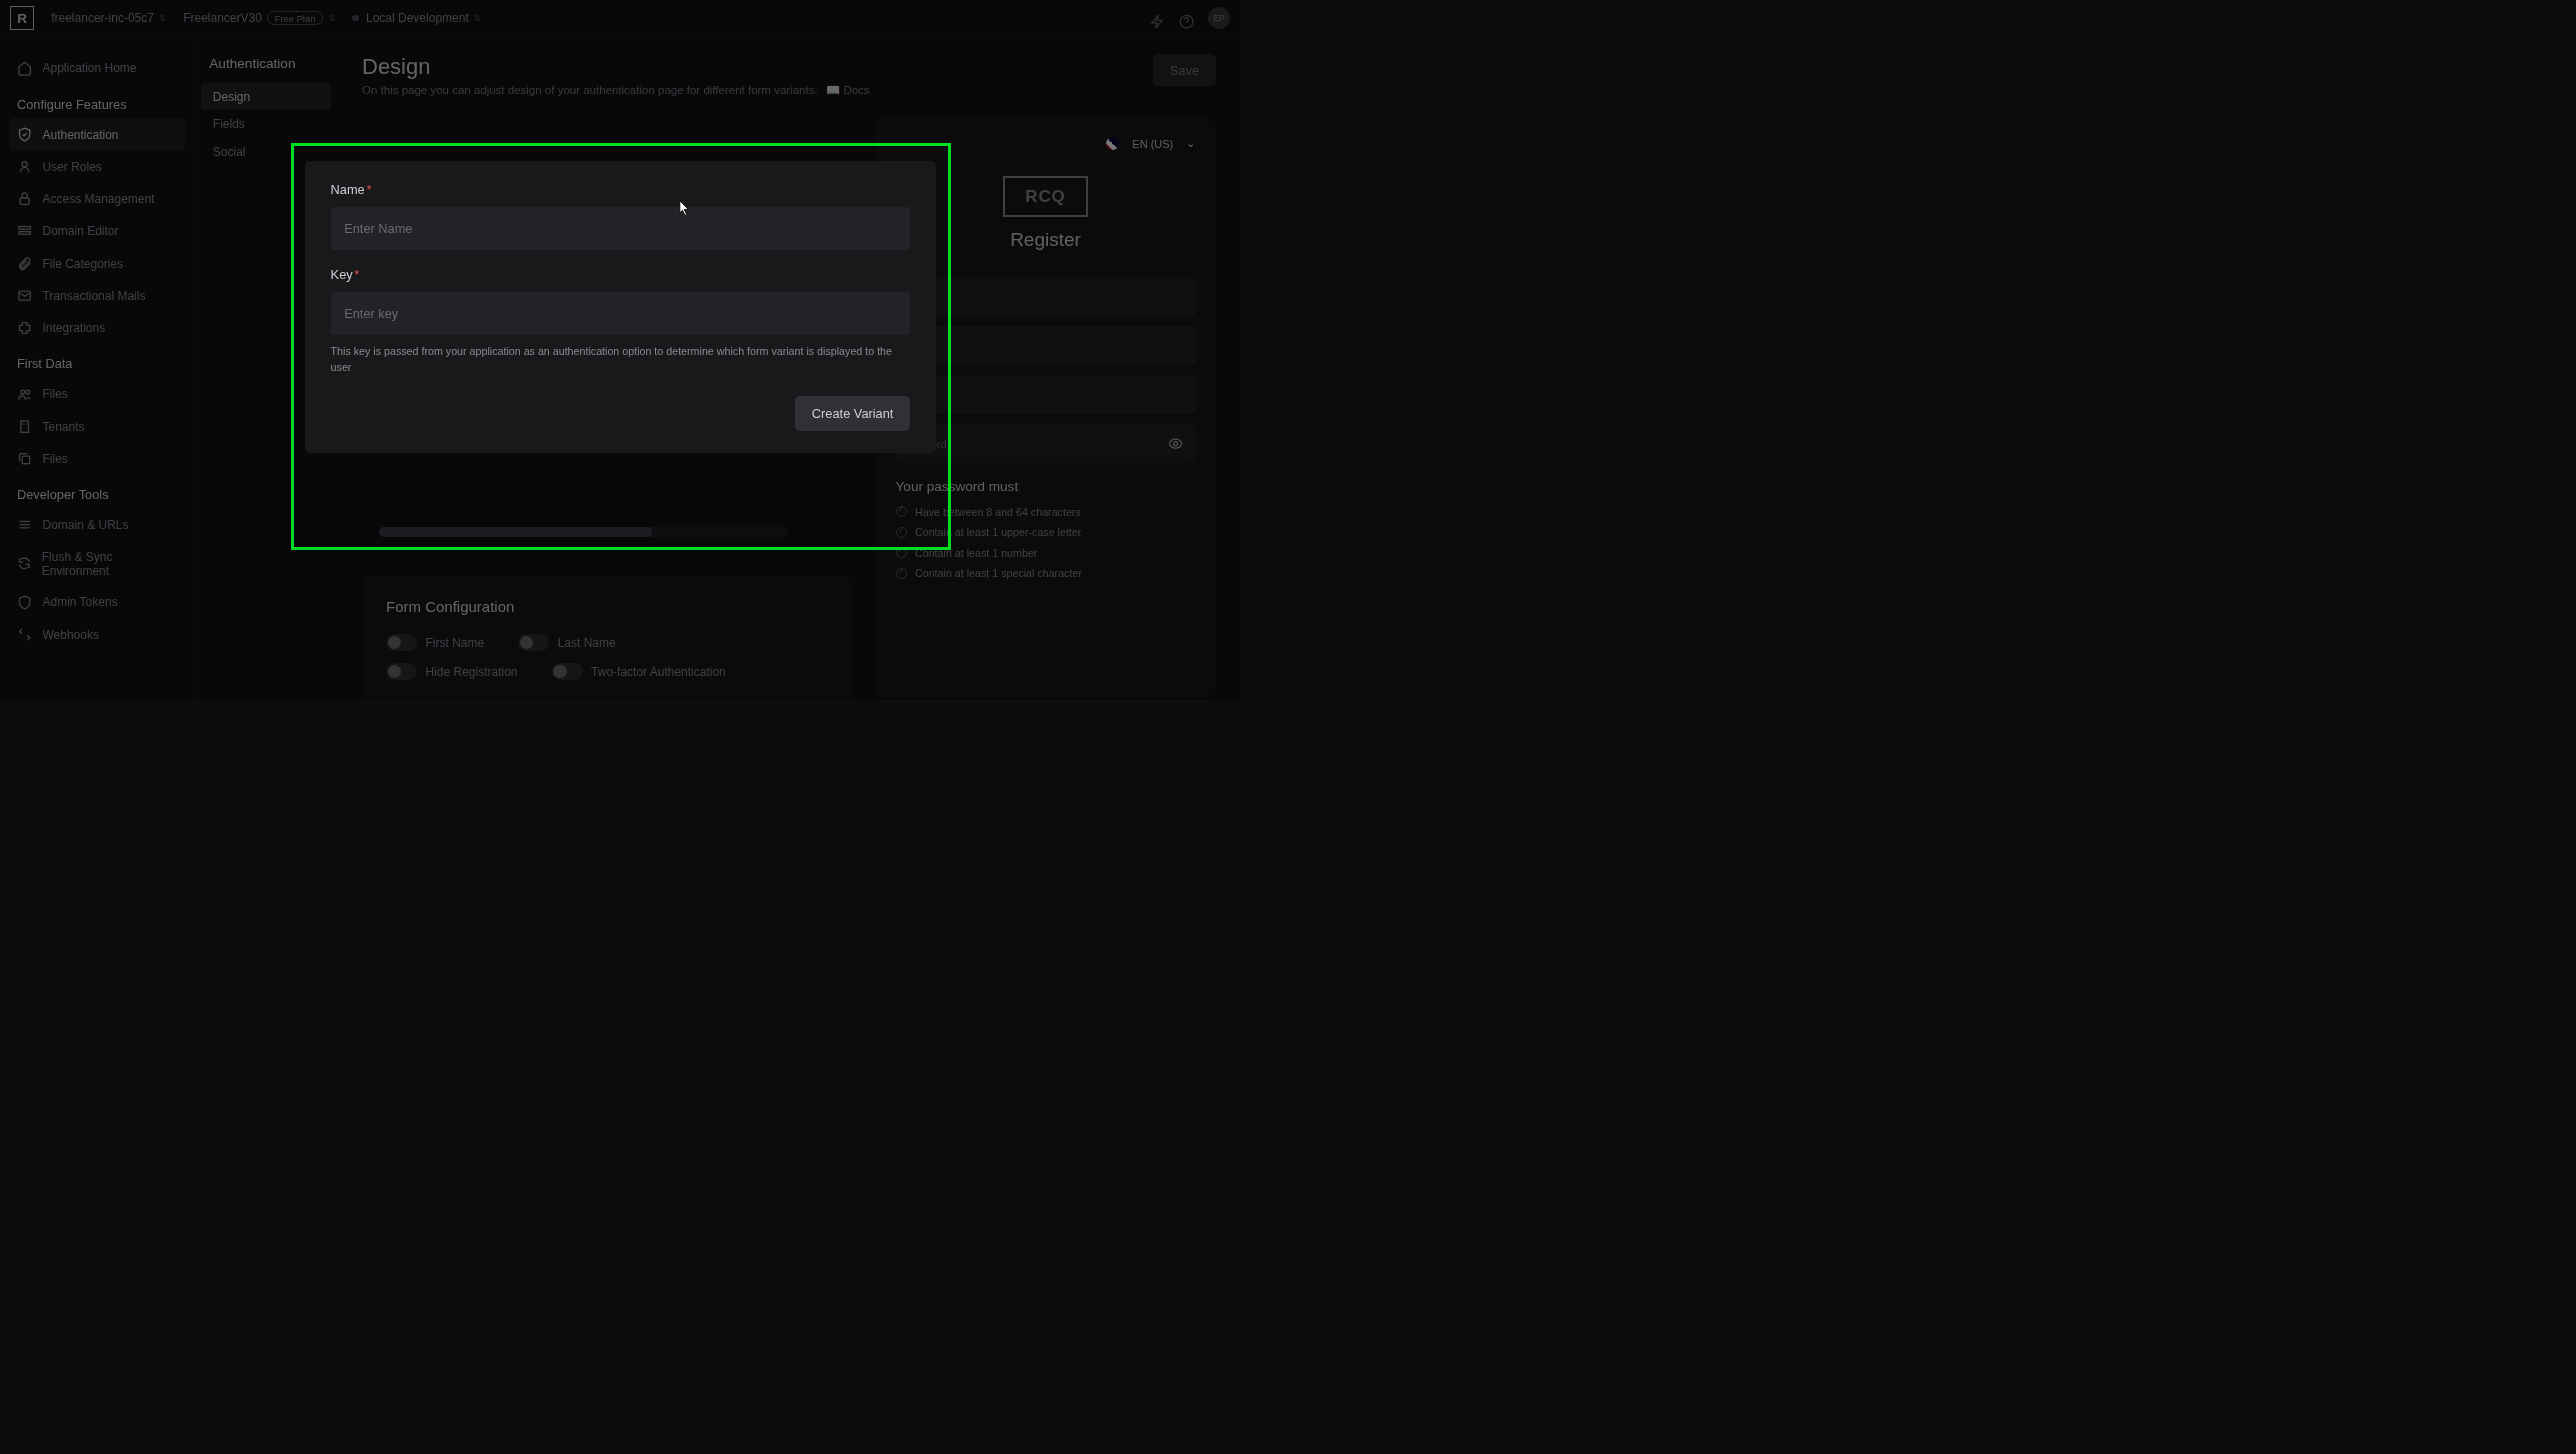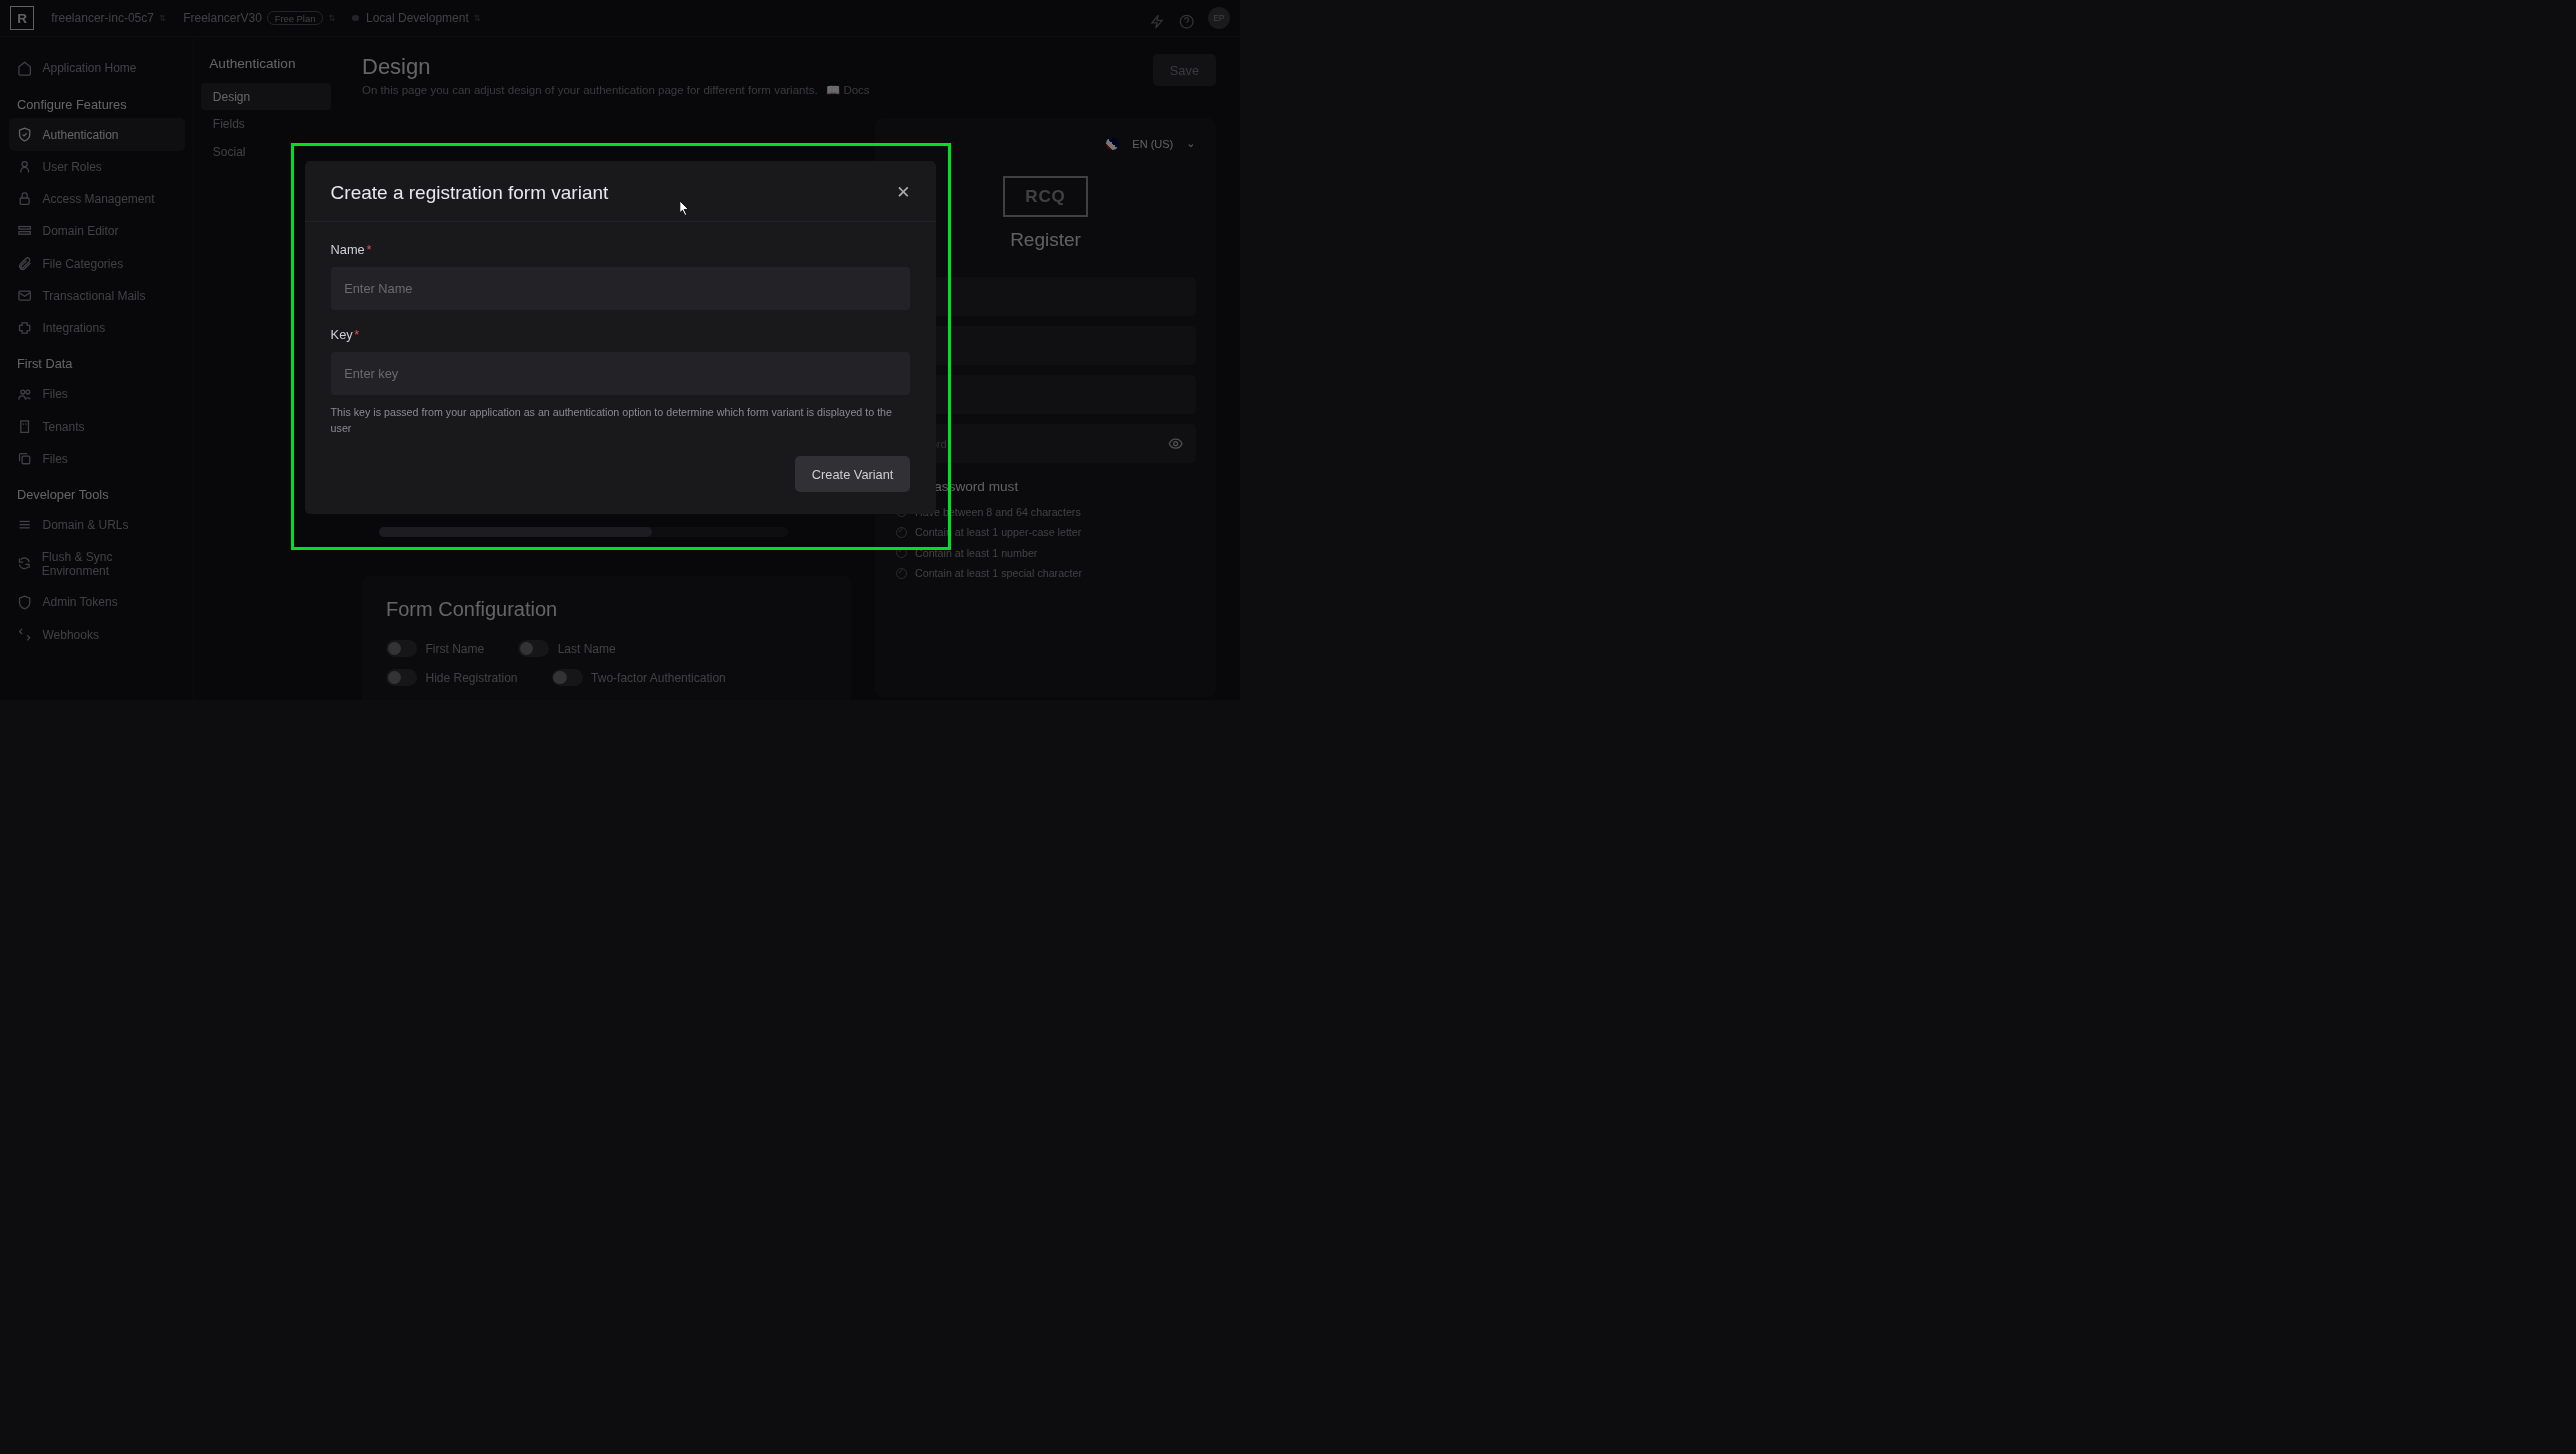--- a/index.html
+++ b/index.html
@@ -73,21 +73,21 @@
 .left-col { flex: 1; }
 .scrollbar-track {
   height: 10.2px; background: #1a1a1d; border-radius: 5.1px;
   margin-top: 409px; width: 409px; margin-left: 17px;
 }
 .scrollbar-thumb { width: 273px; height: 100%; background: #3a3a40; border-radius: 5.1px; }
 .form-config {
   background: #131316; border-radius: 8.5px;
   padding: 22px 24px; margin-top: 39px;
 }
-.form-config h3 { color: #d8d8dc; font-size: 20px; font-weight: 500; margin-bottom: 19px; }
+.form-config h3 { color: #d8d8dc; font-size: 15px; font-weight: 500; margin-bottom: 19px; }
 .toggle-row { display: flex; gap: 34px; margin-bottom: 12px; }
 .toggle-item { display: flex; align-items: center; gap: 8.5px; color: #8a8a90; font-size: 12px; }
 .toggle-sw {
   width: 31px; height: 17px; background: #2a2a2e; border-radius: 8.5px;
   position: relative; cursor: pointer;
 }
 .toggle-sw::after {
   content: ''; position: absolute; top: 1.7px; left: 1.7px;
   width: 13.6px; height: 13.6px; border-radius: 50%; background: #6a6a70;
 }
@@ -424,24 +424,20 @@
             <span>Contain at least 1 special character</span>
           </div>
       </div>
     </div>
   </div>
 </div>
 
 <div class="modal-overlay">
   <div class="highlight-box" style="top:143px; left:291px; width:660px; height:407px;"></div>
   <div class="modal" style="position:absolute; top:161px; left:305px;">
-    <div class="modal-head">
-      <div class="modal-title">Create a registration form variant</div>
-      <div class="modal-close">✕</div>
-    </div>
     <div class="modal-body">
       <label class="field-label">
         <span>Name</span><span class="req">*</span>
       </label>
       <input class="text-input" placeholder="Enter Name" style="">
       <label class="field-label">
         <span>Key</span><span class="req">*</span>
       </label>
       <input class="text-input" placeholder="Enter key" style="">
       <div class="helper">This key is passed from your application as an authentication option to determine which form variant is displayed to the user</div>

